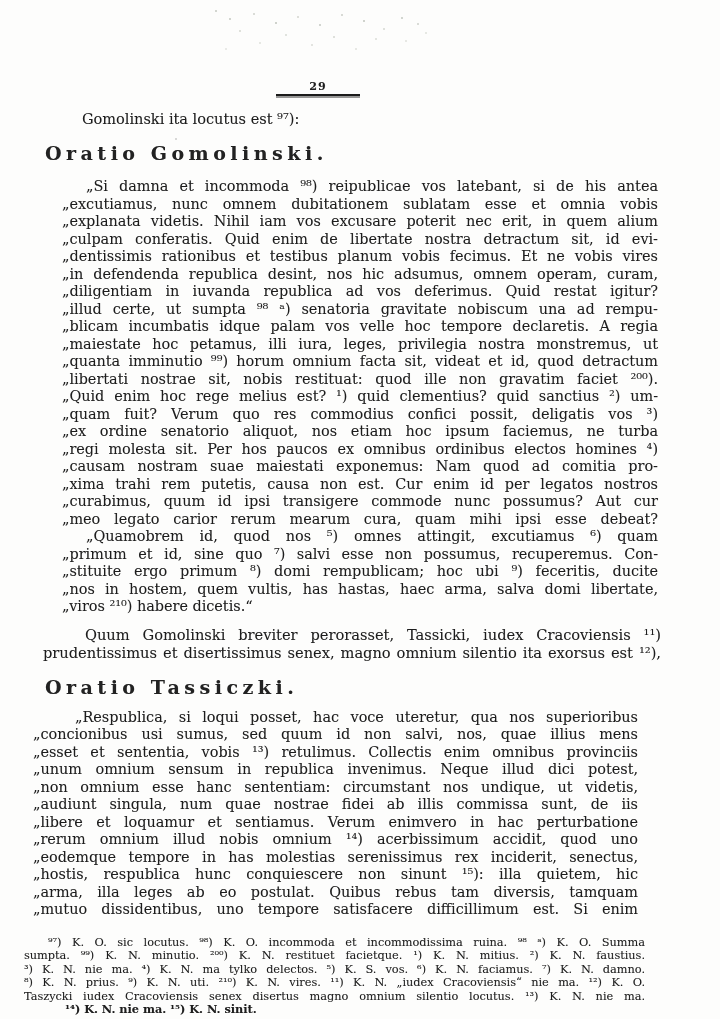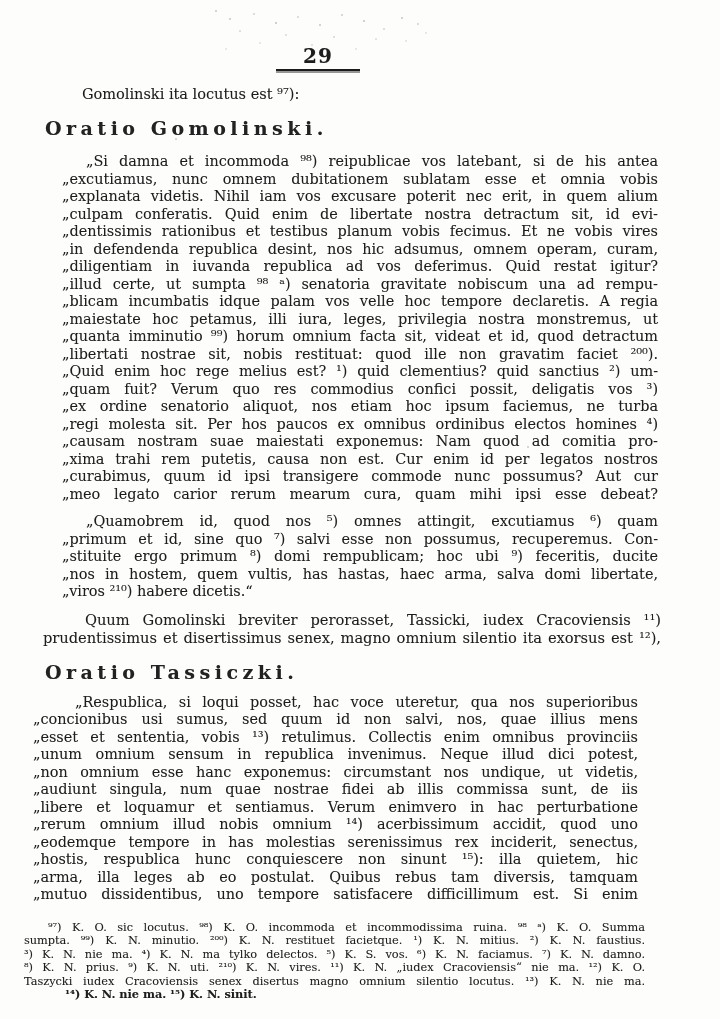--- a/index.html
+++ b/index.html
@@ -26,32 +26,32 @@
       186px 7px 0 rgba(112,124,104,0.40), 202px 13px 0 rgba(118,126,108,0.34),
       24px 20px 0 rgba(118,128,108,0.30), 70px 24px 0 rgba(120,128,110,0.28),
       118px 26px 0 rgba(116,126,106,0.30), 160px 28px 0 rgba(120,130,110,0.26),
       44px 32px 0 rgba(124,132,112,0.24), 96px 34px 0 rgba(120,128,108,0.26),
       140px 38px 0 rgba(122,130,110,0.22), 190px 30px 0 rgba(124,130,112,0.22),
       10px 38px 0 rgba(126,132,114,0.20), 210px 22px 0 rgba(124,132,112,0.24),
       85px 958px 0 rgba(90,90,90,0.45), 312px 436px 0 rgba(80,80,80,0.30),
       -40px 128px 0 rgba(90,90,90,0.30);
   }
   .pnum-wrap { padding-top:44px; width:84px; margin-left:276px; text-align:center; }
-  .pnum { font-size:20px; font-weight:bold; letter-spacing:1px; }
+  .pnum { font-size:11px; font-weight:bold; letter-spacing:1px;margin-top:36px; }
   .pnum-rule { margin-top:1px; height:2px; background:#1b1b1b;
                box-shadow:0 2px 0 rgba(27,27,27,0.45); }
   .intro { margin:15px 0 0 82px; font-size:14.5px; }
   .h-oratio { margin:15px 0 0 45px; font-size:19px; font-weight:bold;
               letter-spacing:4.5px; color:#222; }
   .para { font-size:14.4px; line-height:17.5px; }
   .line { text-align:justify; text-align-last:justify; }
   .line.left-last { text-align-last:left; }
   .line.indent { text-indent:24px; }
   .line.indent-lg { text-indent:42px; }
-  .p1 { margin:14px 0 10px 62px; width:596px; }
+  .p1 { margin:14px 0 0 62px; width:596px; }
   .p2 { margin:0 0 0 62px; width:596px; }
   .narr { margin:10px 0 0 43px; width:618px; font-size:14.6px; line-height:18px; }
   .sp2 { margin:11px 0 0 33px; width:605px; }
   .h2 { margin-left:45px; margin-top:14px; }
   .fnotes { margin:17px 0 0 24px; width:621px; font-size:11.3px; line-height:13.5px; }
   .fn-bold { font-weight:bold;margin-left:41px; }
 </style>
 </head>
 <body>
 
@@ -103,21 +103,21 @@
     <div class="line">prudentissimus et disertissimus senex, magno omnium silentio ita exorsus est ¹²),</div>
   </div>
 
   <div class="h-oratio h2">Oratio Tassiczki.</div>
 
   <div class="para sp2">
     <div class="line indent-lg">„Respublica, si loqui posset, hac voce uteretur, qua nos superioribus</div>
     <div class="line">„concionibus usi sumus, sed quum id non salvi, nos, quae illius mens</div>
     <div class="line">„esset et sententia, vobis ¹³) retulimus. Collectis enim omnibus provinciis</div>
     <div class="line">„unum omnium sensum in republica invenimus. Neque illud dici potest,</div>
-    <div class="line">„non omnium esse hanc exponemus: circumstant nos undique, ut videtis,</div>
+    <div class="line">„non omnium esse hanc sententiam: circumstant nos undique, ut videtis,</div>
     <div class="line">„audiunt singula, num quae nostrae fidei ab illis commissa sunt, de iis</div>
     <div class="line">„libere et loquamur et sentiamus. Verum enimvero in hac perturbatione</div>
     <div class="line">„rerum omnium illud nobis omnium ¹⁴) acerbissimum accidit, quod uno</div>
     <div class="line">„eodemque tempore in has molestias serenissimus rex inciderit, senectus,</div>
     <div class="line">„hostis, respublica hunc conquiescere non sinunt ¹⁵): illa quietem, hic</div>
     <div class="line">„arma, illa leges ab eo postulat. Quibus rebus tam diversis, tamquam</div>
     <div class="line">„mutuo dissidentibus, uno tempore satisfacere difficillimum est. Si enim</div>
   </div>
 
   <div class="fnotes">

